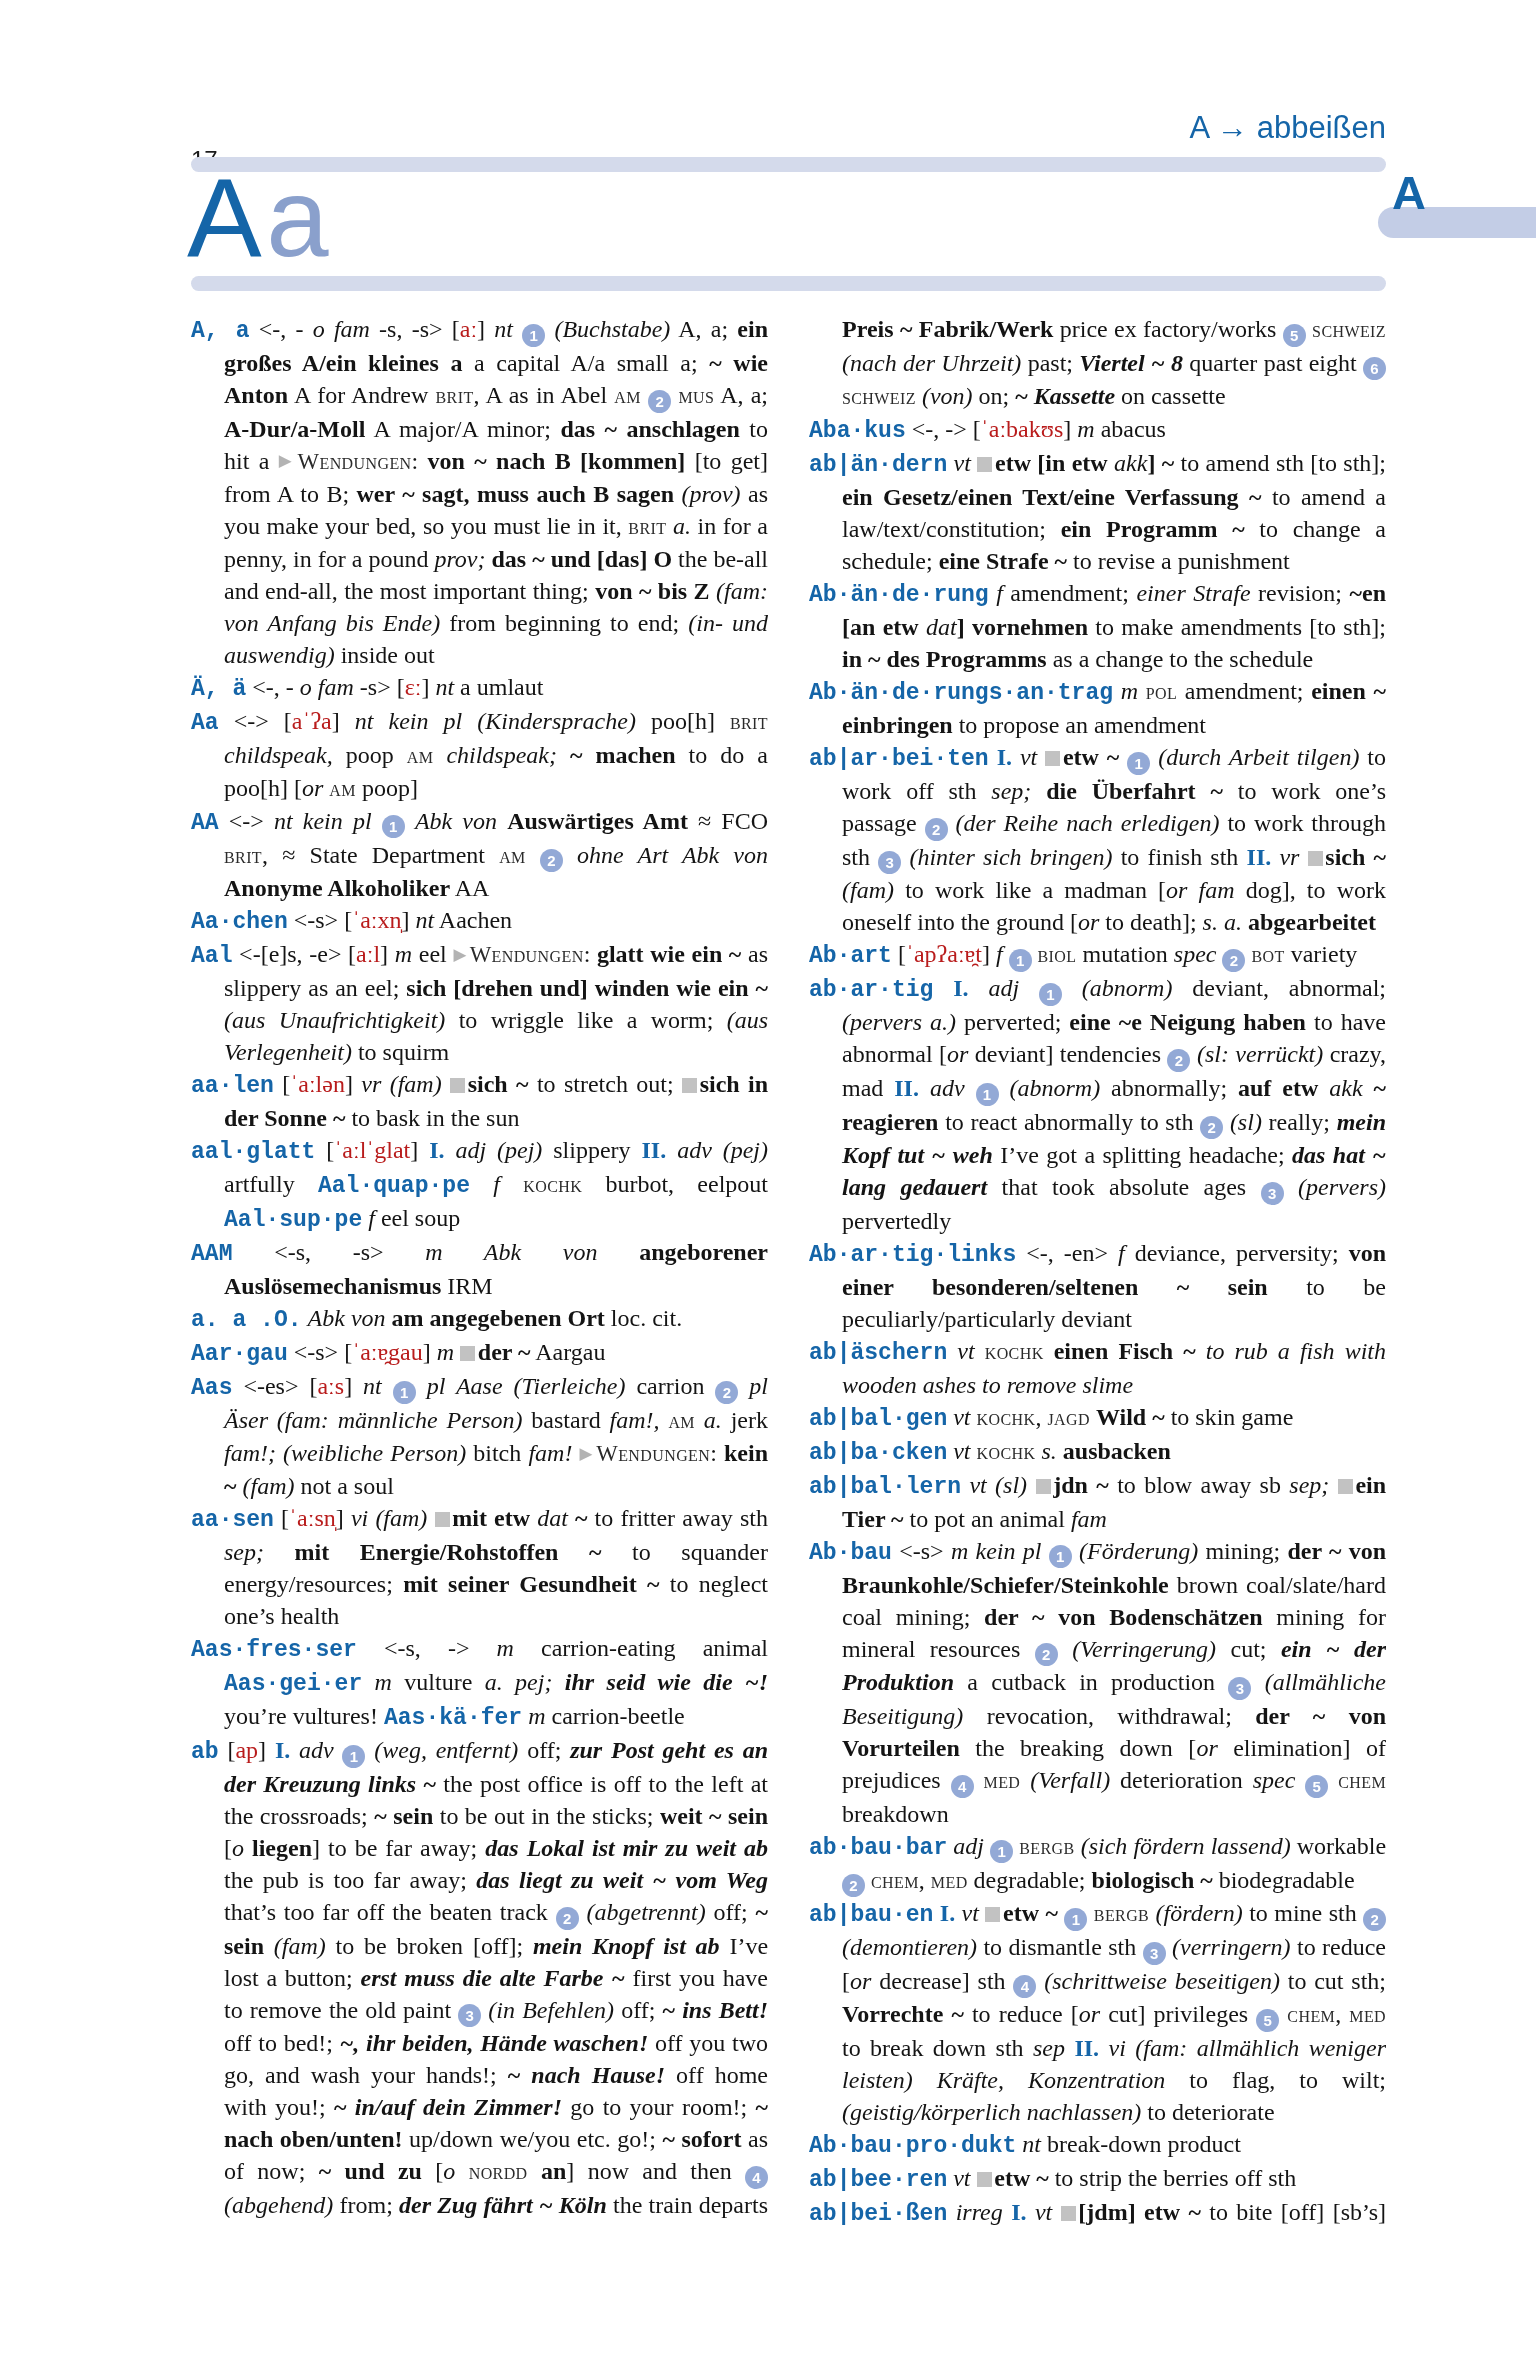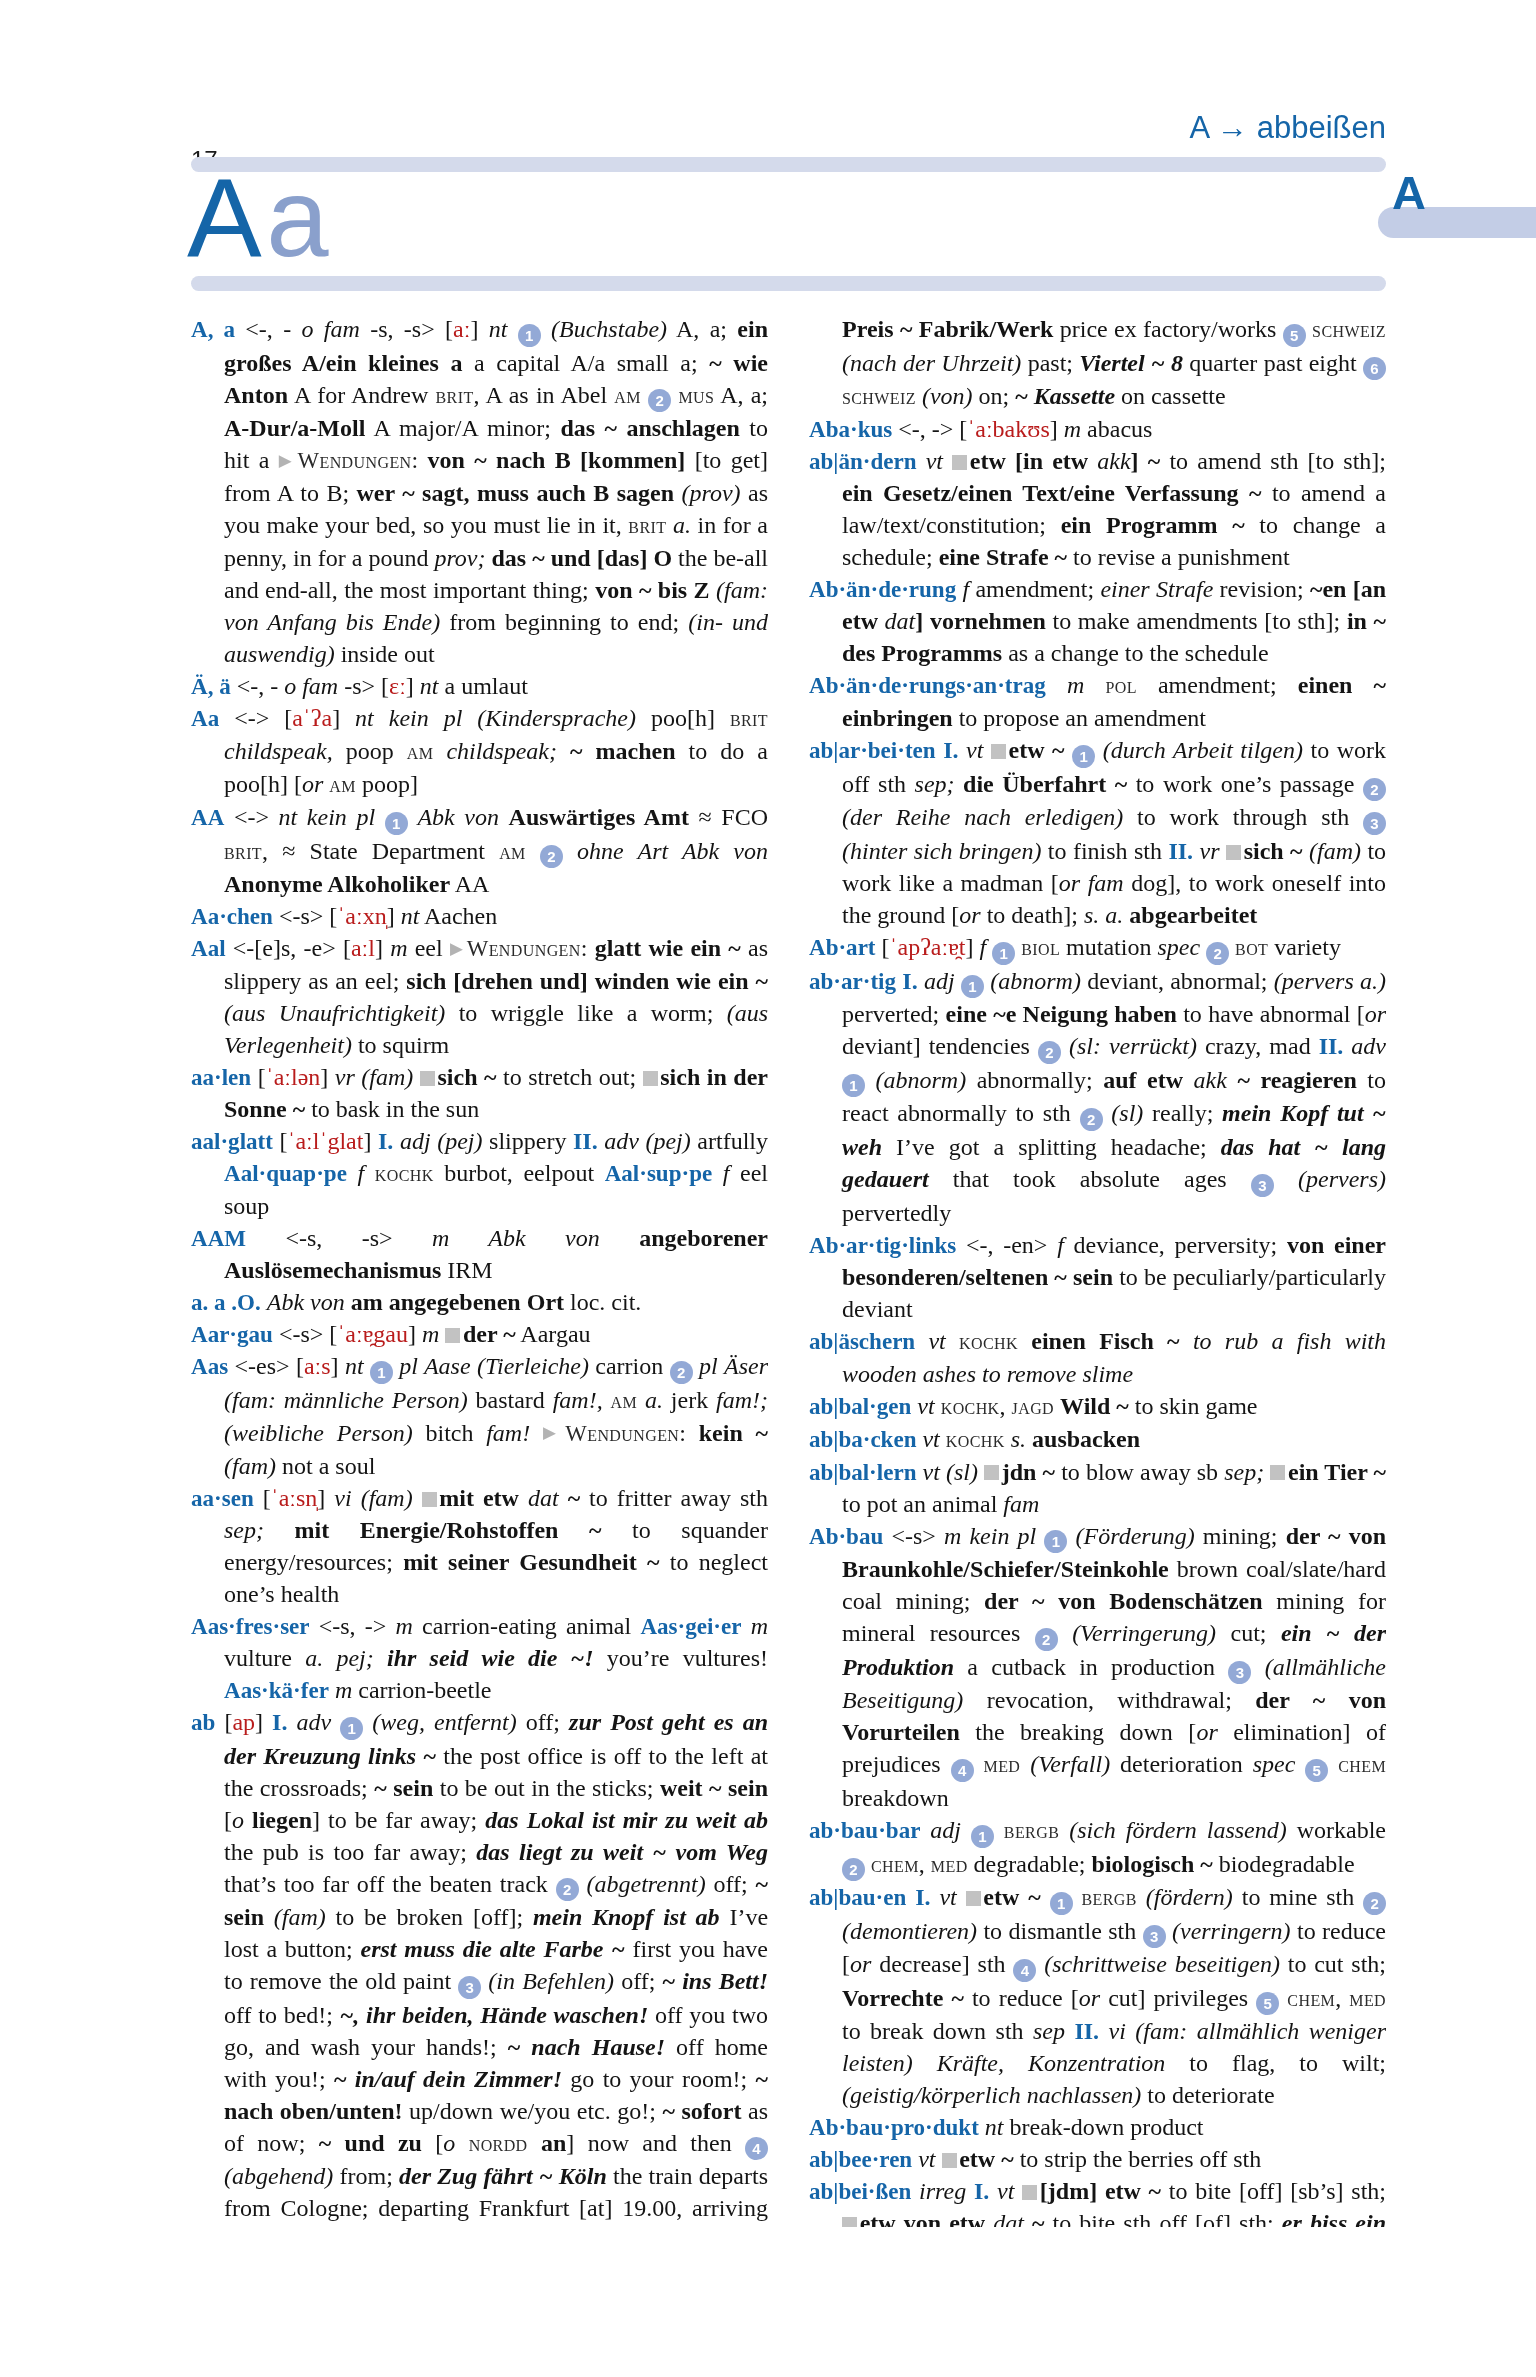--- a/index.html
+++ b/index.html
@@ -19,21 +19,21 @@
   .section-letters .small{color:#8aa0cc;}
   .thumb-tab{position:absolute;right:0;top:207px;width:158px;height:31px;
         background:var(--tab,#c3cde6);border-radius:16px 0 0 16px;}
   .thumb-letter{position:absolute;left:1392px;top:169px;font-family:"Liberation Sans",sans-serif;
         font-weight:700;font-size:47px;color:var(--accent,#1565a8);line-height:1;}
   .columns{position:absolute;left:191px;top:313px;width:1195px;display:flex;gap:41px;}
   .col{width:577px;height:1914px;overflow:hidden;}
   .entry{margin:0;text-align:justify;font-size:24px;line-height:32px;
         padding-left:33px;text-indent:-33px;}
   .entry.cont{text-indent:0;}
-  .m-hw{font-family:Liberation Serif, serif;font-weight:700;font-size:0.96em;
+  .m-hw{font-family:Liberation Mono, monospace;font-weight:700;font-size:0.96em;
         color:var(--accent,#1565a8);}
   .m-b{font-weight:700;}
   .m-i{font-style:italic;}
   .m-bi{font-weight:700;font-style:italic;}
   .m-sc{font-variant:small-caps;letter-spacing:0.4px;font-size:0.95em;color:#2b2b2b;}
   .m-g{color:#b91c1c;}
   .m-rb{font-weight:700;color:var(--accent,#1565a8);}
   .m-c{display:inline-block;width:23px;height:23px;border-radius:50%;
         background:var(--badge,#93a9d6);color:#fff;text-align:center;
         font:700 15px/23px "Liberation Sans",sans-serif;text-indent:0;vertical-align:-3.6px;}

